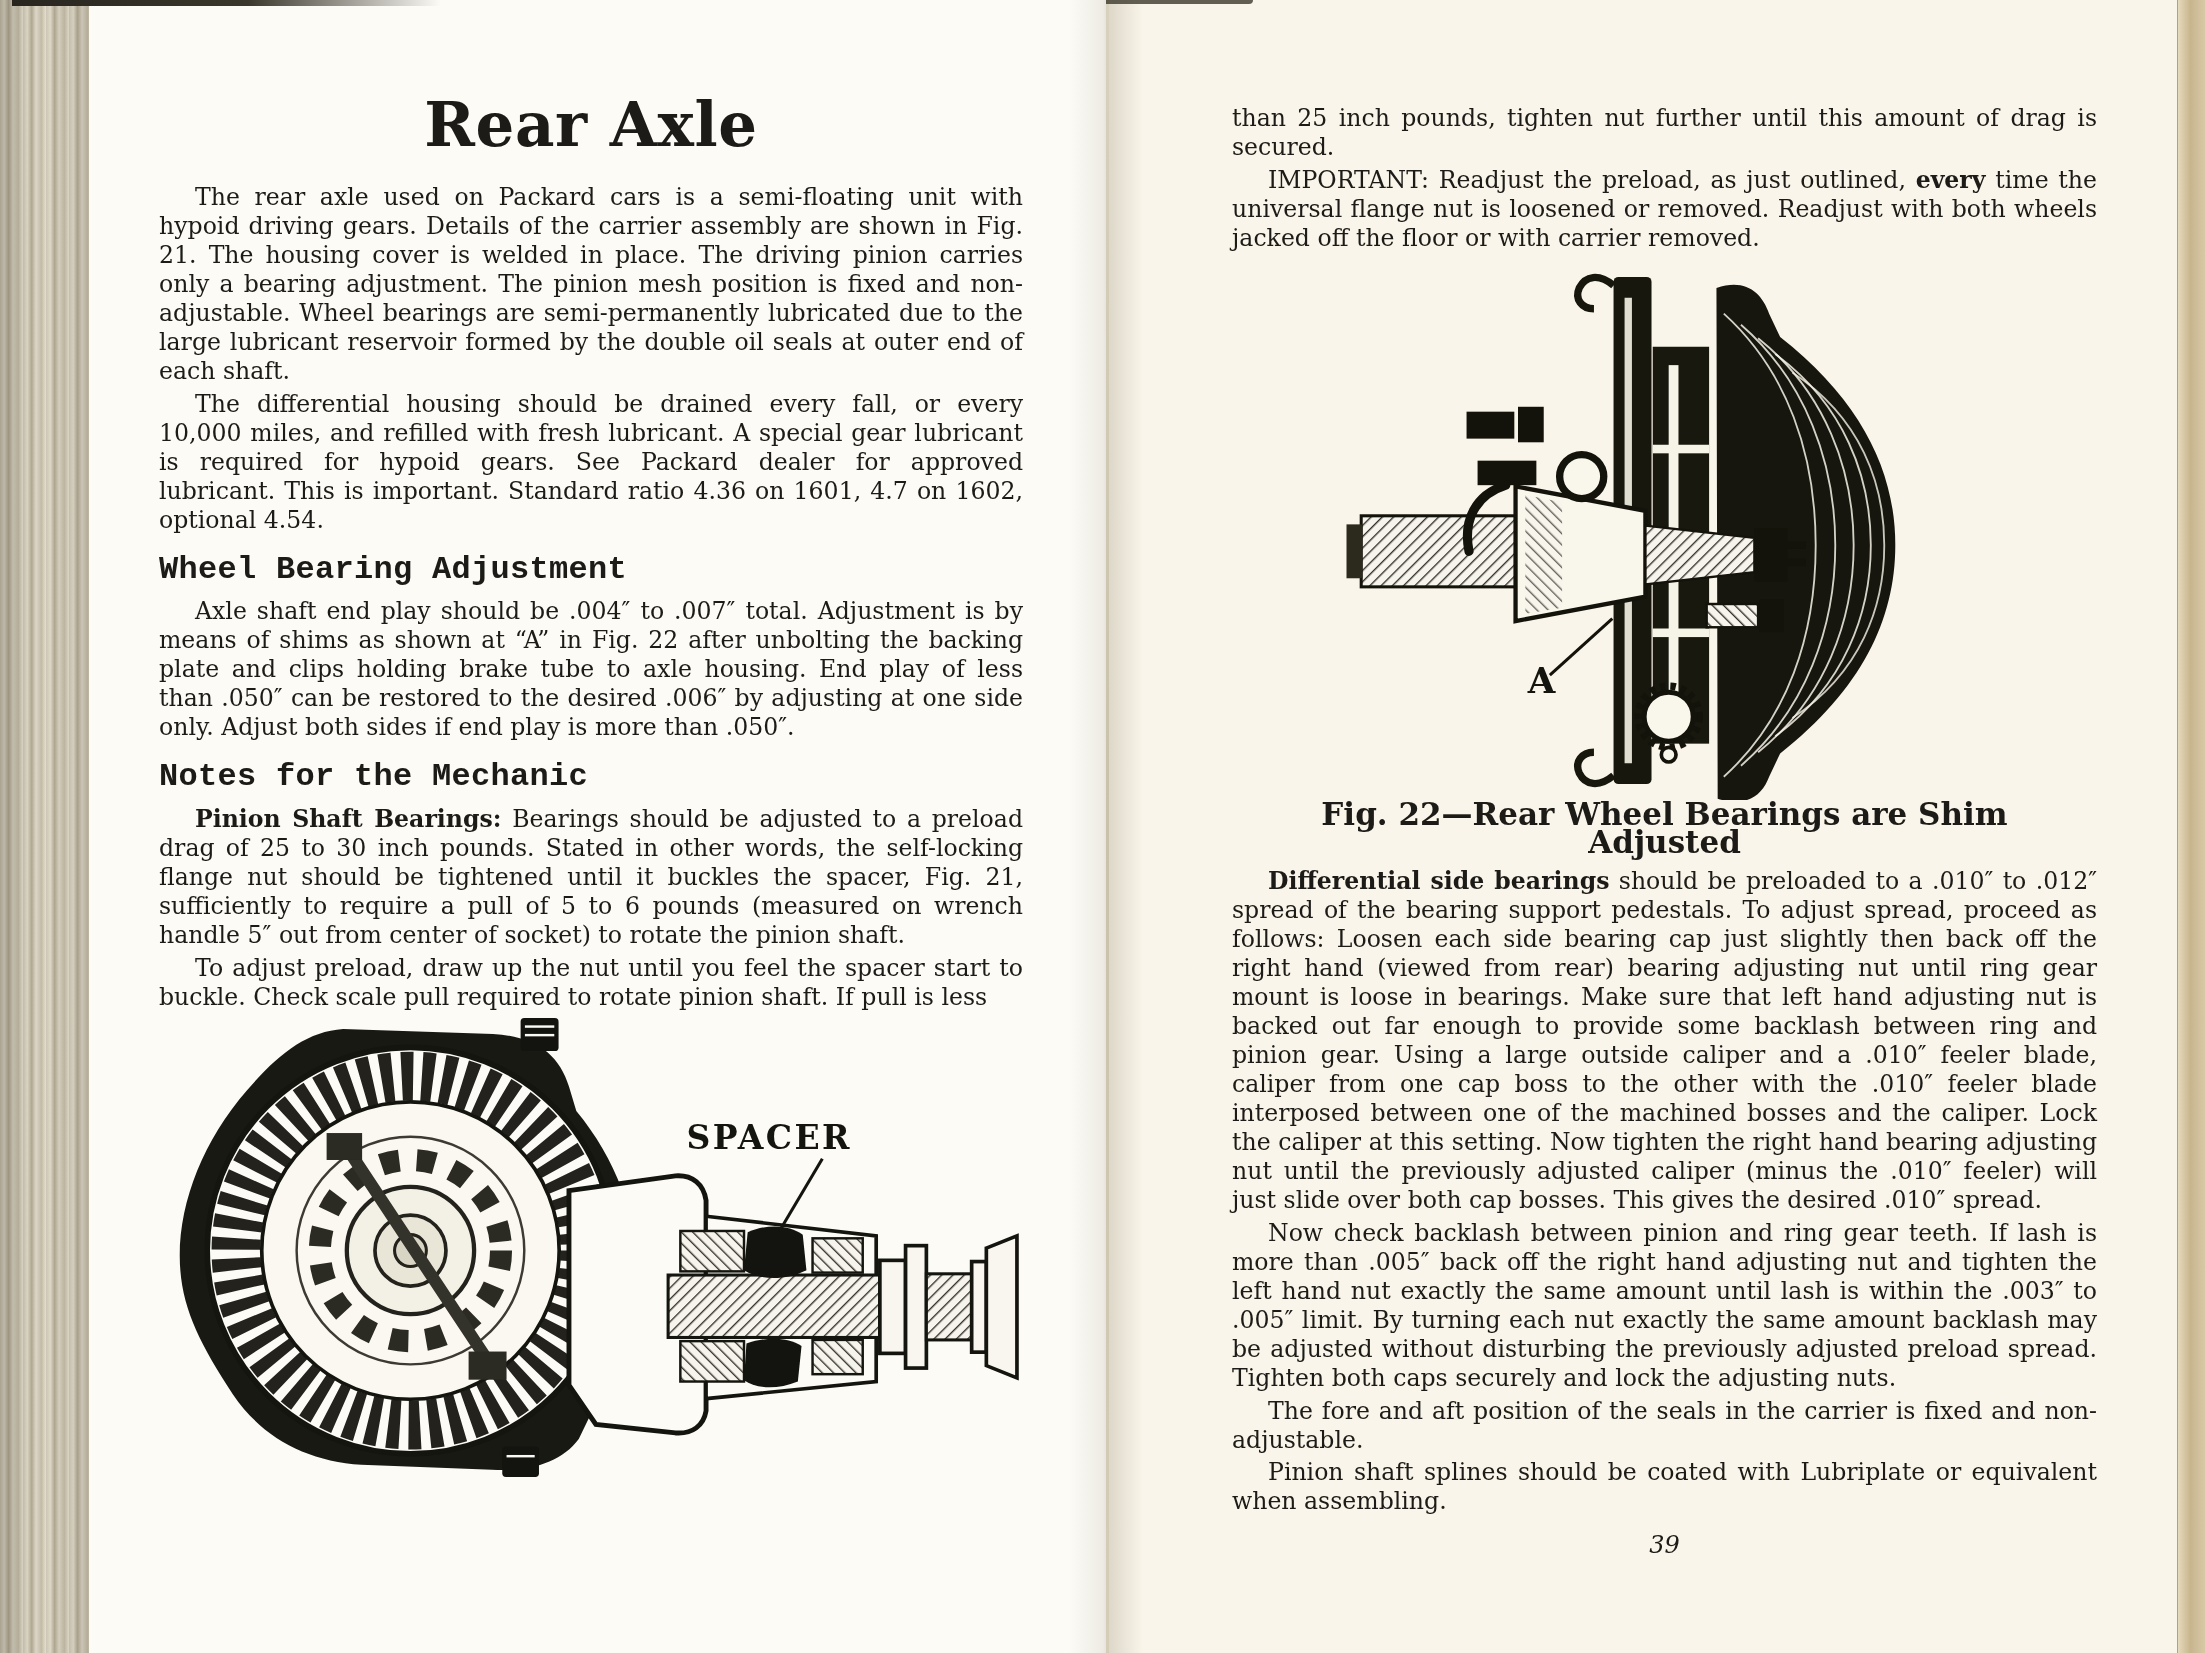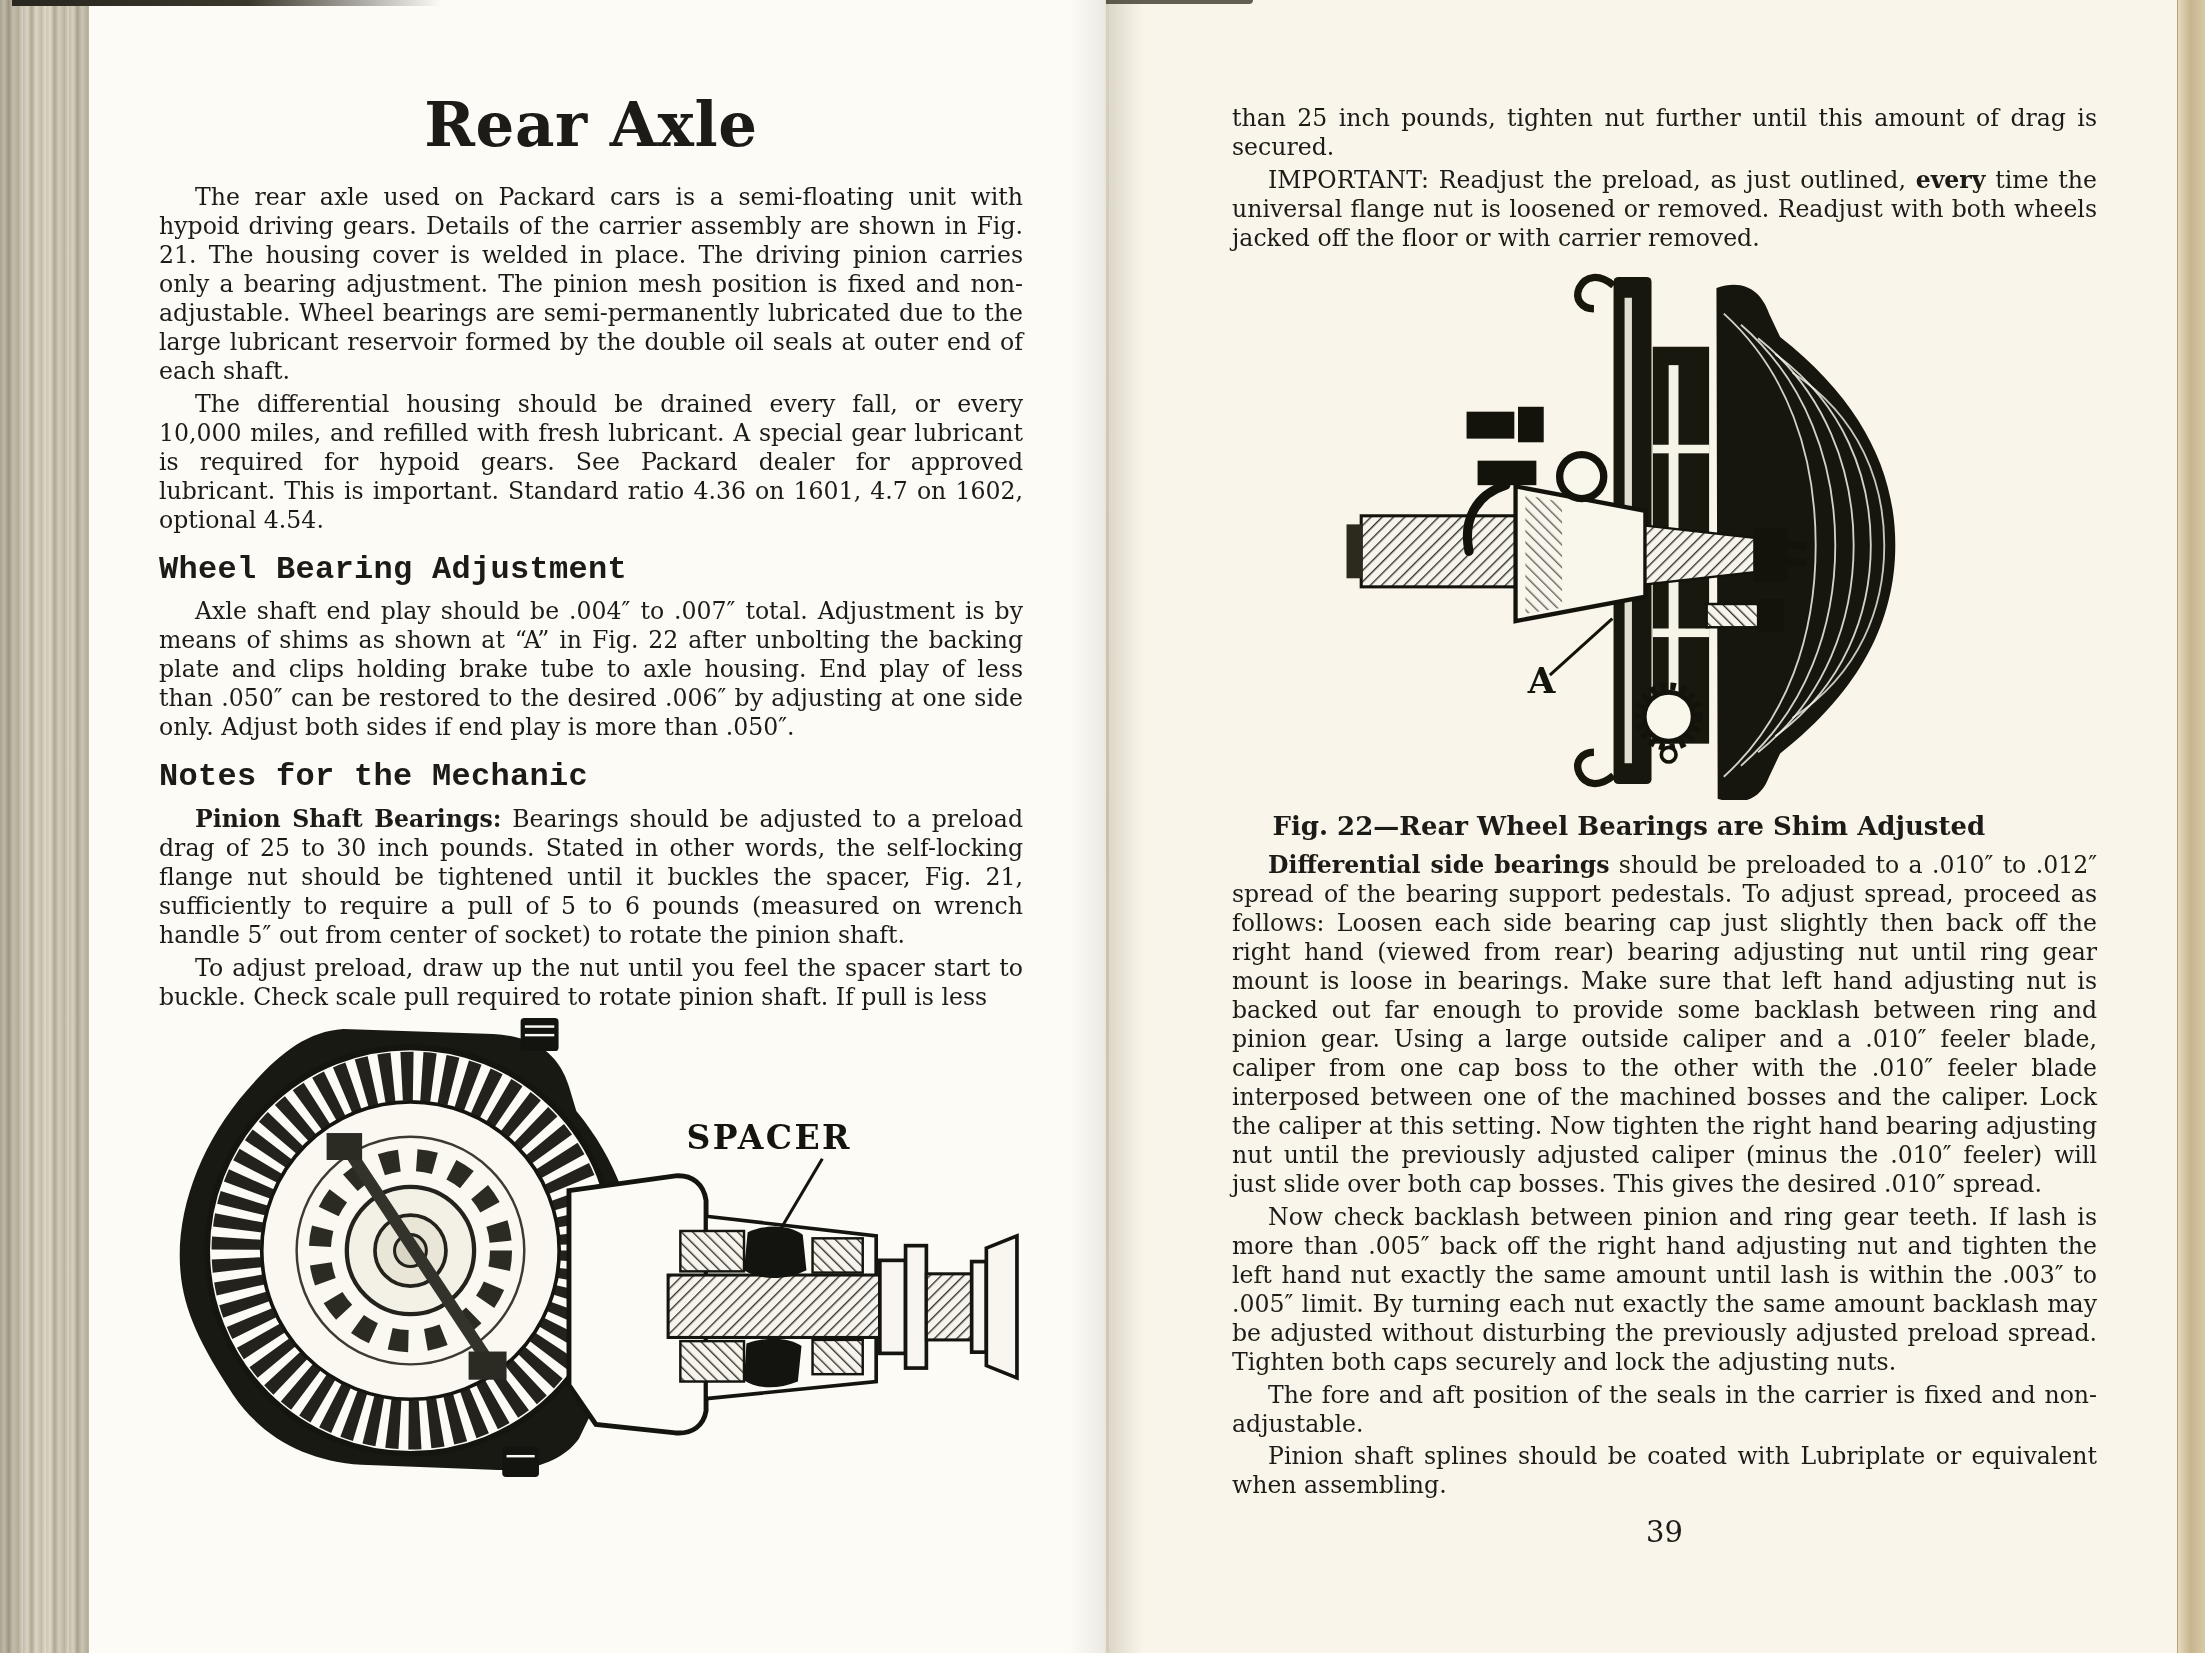--- a/index.html
+++ b/index.html
@@ -43,22 +43,22 @@
   .col-left{left:159px;top:89px;width:864px;}
   .col-right{left:1232px;top:104px;width:865px;}
   h1.title{font-size:61px;font-weight:700;text-align:center;margin:0 0 23px 0;letter-spacing:0.6px;}
   h2.sect{font-size:32px;font-weight:700;margin:16px 0 9.8px 0;letter-spacing:0.3px;font-family:Liberation Mono, monospace;}
   p.body{font-size:23.6px;line-height:29px;text-align:justify;margin:0 0 3.7px 0;text-indent:36px;}
   p.noindent{text-indent:0;}
   .lead-bold{font-weight:700;}
   figure{margin:0;text-align:center;}
   figure.fig21{margin-top:6.1px;}
   figure.fig22{margin-top:8.6px;}
-  .caption{font-size:26px;font-weight:700;text-align:left;line-height:28px;margin:12px auto 0;width:784px;max-width:95%;}
-  .pagenum{font-size:29px;text-align:center;margin-top:14.7px;}
+  .caption{font-size:31px;font-weight:700;text-align:center;line-height:28px;margin:0 auto 0;width:784px;max-width:95%;}
+  .pagenum{font-size:24px;text-align:center;margin-top:14.7px;font-style:italic;}
   svg{display:block;margin:0 auto;}
   .figlabel{font-family:"DejaVu Serif","Liberation Serif",serif;font-weight:700;fill:#15150f;}
 </style>
 </head>
 <body>
 
 <div>
 
   <div class="page page-left"></div>
   <div class="page page-right"></div>

